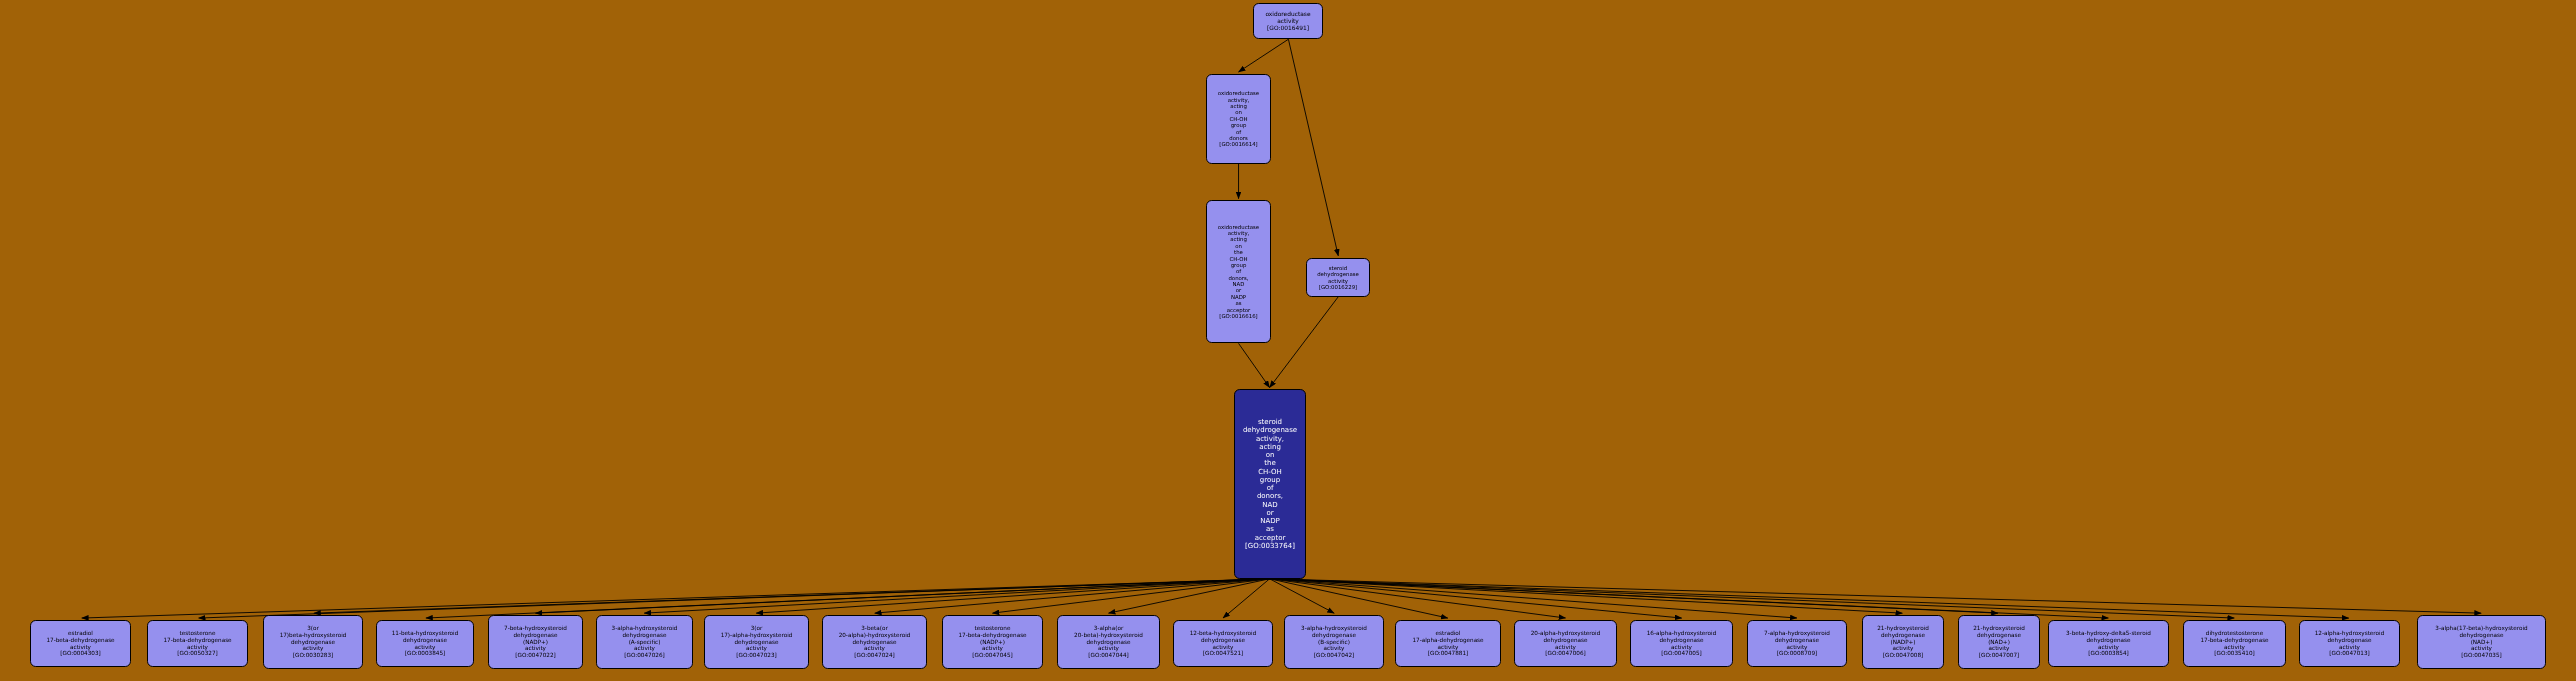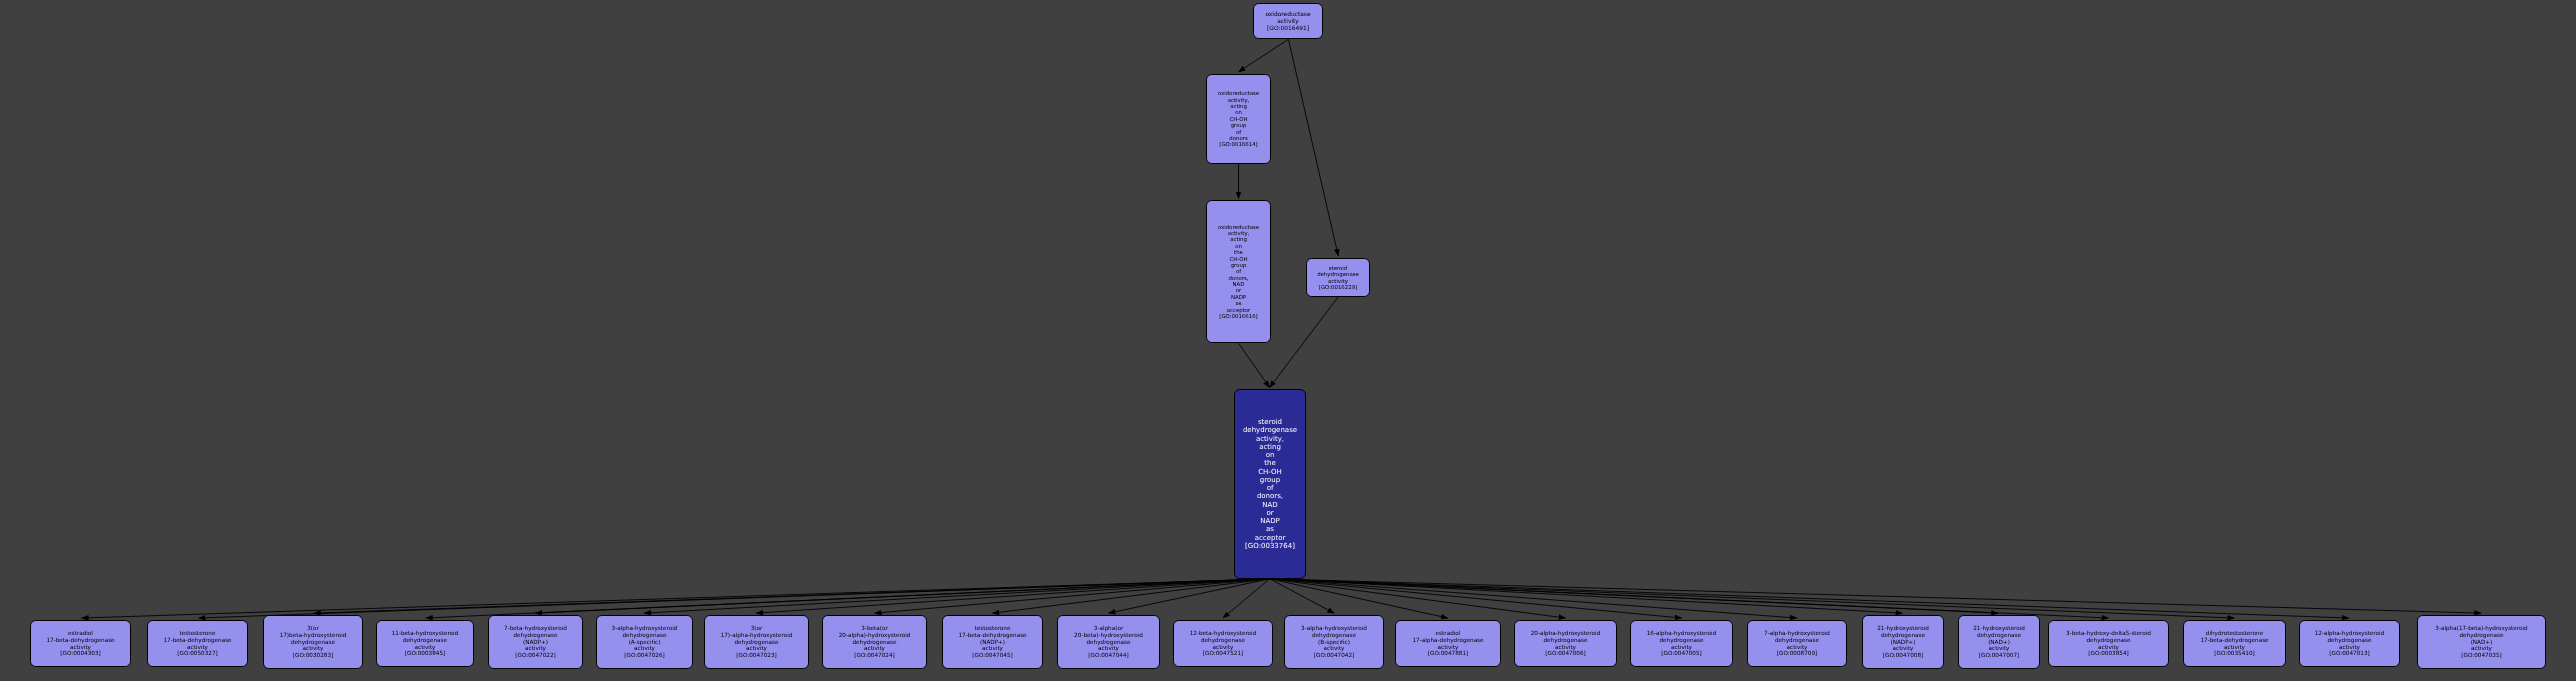--- a/index.html
+++ b/index.html
@@ -10,21 +10,21 @@
   body {
     width: 2576px;
     height: 681px;
     font-family: "DejaVu Sans", sans-serif;
     overflow: hidden;
   }
   #graph-root {
     position: relative;
     width: 2576px;
     height: 681px;
-    background: #404040;
+    background: #a16207;
   }
   #edge-layer {
     position: absolute;
     left: 0;
     top: 0;
     width: 2576px;
     height: 681px;
     pointer-events: none;
   }
   .go-node {

